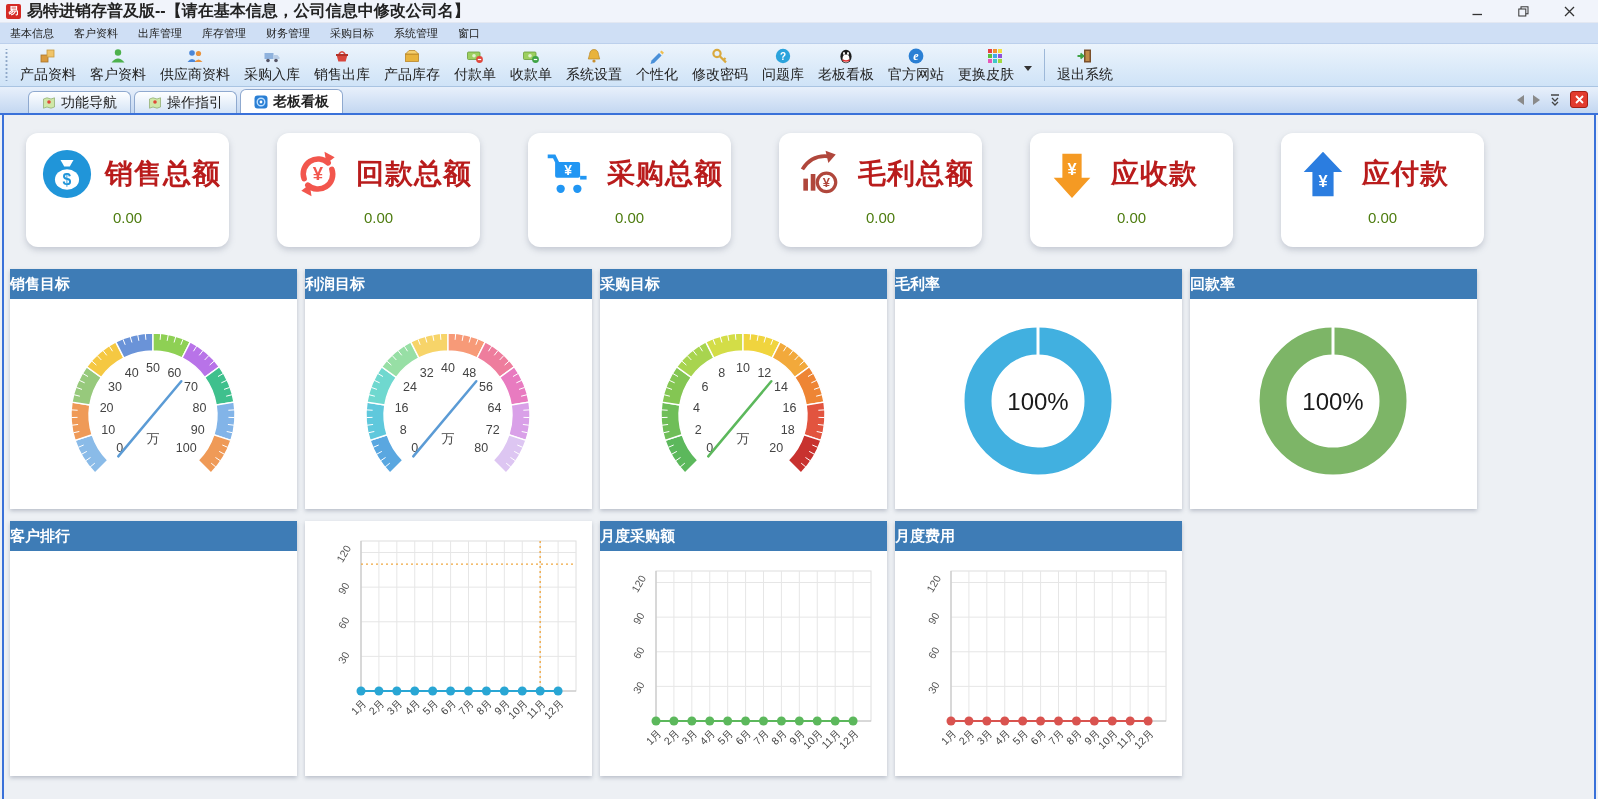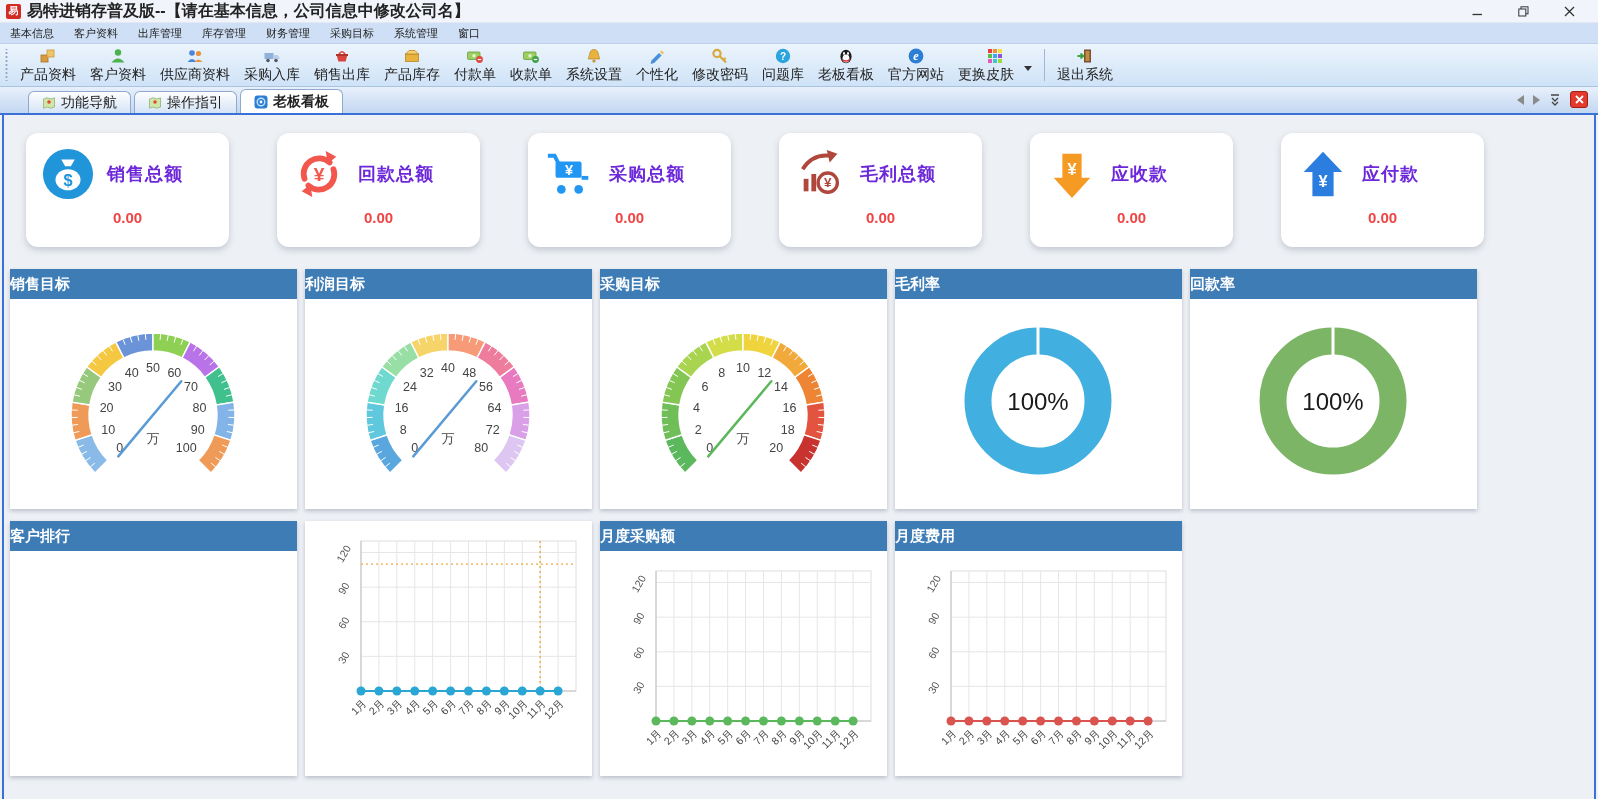--- a/index.html
+++ b/index.html
@@ -35,22 +35,22 @@
   .tri-l{width:0;height:0;border-top:5px solid transparent;border-bottom:5px solid transparent;border-right:7px solid #8a8a8a}
   .tri-r{width:0;height:0;border-top:5px solid transparent;border-bottom:5px solid transparent;border-left:7px solid #8a8a8a}
   .tab-close{width:16px;height:15px;background:#e23b2e;border:1px solid #a31f14;border-radius:3px;
              display:flex;align-items:center;justify-content:center}
   
   .content{margin:0 2px;height:685px;border:2px solid #3a71d9;border-top:none;background:#edf0f4;overflow:hidden}
   
   .cards{display:flex;gap:48px;padding:18px 0 0 22px}
   .card{width:203px;height:114px;background:#fff;border-radius:12px;box-shadow:0 3px 6px rgba(120,130,150,.35);flex:0 0 auto}
   .card-top{display:flex;align-items:center;gap:13px;padding:15px 8px 0 16px}
-  .card-title{font-size:18px;font-weight:bold;color:#6d28d9;letter-spacing:1px;white-space:nowrap}
-  .card-value{text-align:center;margin-top:9px;font-size:15px;font-weight:bold;color:#ef4444}
+  .card-title{font-size:28px;font-weight:bold;color:#b91c1c;letter-spacing:1px;white-space:nowrap}
+  .card-value{text-align:center;margin-top:9px;font-size:15px;font-weight:normal;color:#4d7c0f}
   
   .prow{display:flex;gap:8px;padding-left:6px}
   .prow.r1{margin-top:22px}
   .prow.r2{margin-top:12px}
   .panel{width:287px;background:#fff;box-shadow:0 2px 4px rgba(110,120,140,.4);flex:0 0 auto}
   .panel-h{height:30px;background:#3e7cb6;color:#fff;font-size:15px;font-weight:bold;display:flex;align-items:center;padding:0 0}
   .panel-b{overflow:hidden}
   .r1 .panel-b{height:210px}
   .r2 .panel-b{height:225px}
   svg{display:block}

